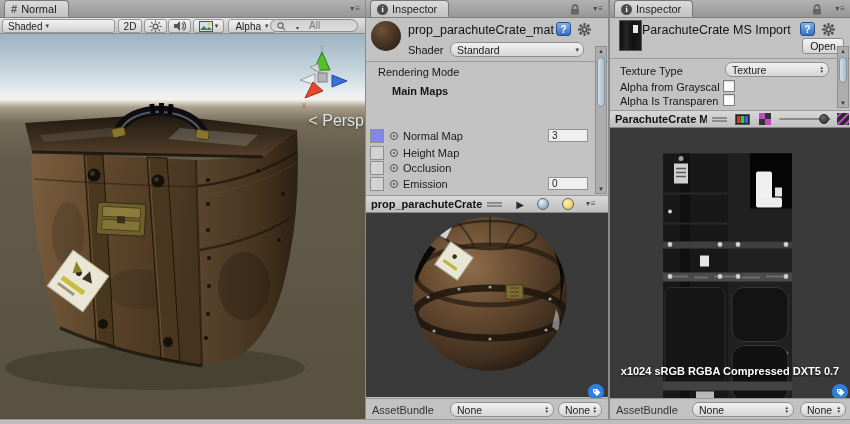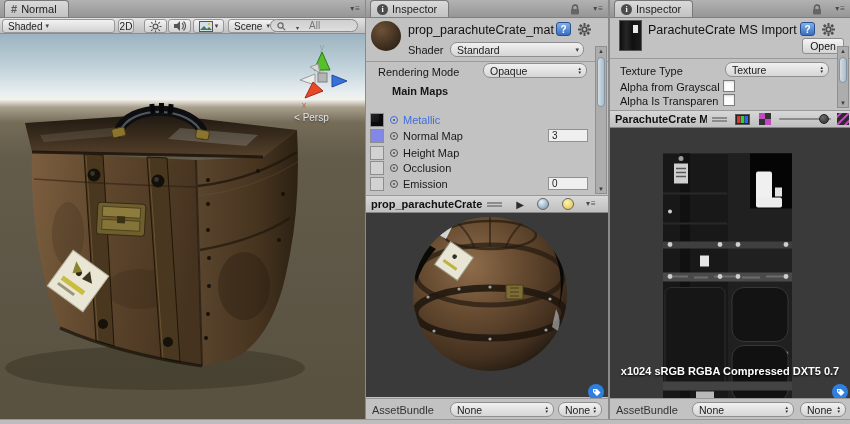--- a/index.html
+++ b/index.html
@@ -19,21 +19,21 @@
   .lock-ic{position:absolute;top:4px}
   
   #scene-toolbar{position:absolute;top:18px;left:0;right:0;height:16px;background:linear-gradient(#e3e3e3,#bebebe);border-bottom:1px solid #8d8d8d}
   .tbtn{position:absolute;top:1px;height:14px;background:linear-gradient(#f2f2f2,#d2d2d2);border:1px solid #979797;border-radius:3px;display:flex;align-items:center;justify-content:center;font-size:10px;color:#222;gap:3px}
   .dd-arrow{font-size:7px;color:#444}
   .searchpill{position:absolute;top:1px;height:13px;border:1px solid #8a8a8a;border-radius:7px;background:linear-gradient(#cfcfcf,#dedede);display:flex;align-items:flex-end;padding:0 6px;gap:10px;color:#777;font-size:10px}
   
   #viewport{position:absolute;top:34px;left:0;right:0;bottom:0;
     background:linear-gradient(#9db3c1 0%,#c2d3db 9%,#e7edf0 15%,#f3f2ee 17%,#a99f8d 19%,#756c58 23%,#635c4a 32%,#5e5747 62%,#58513f 100%)}
   #viewport svg{position:absolute}
-  #persp{position:absolute;left:294px;top:78px;width:70px;text-align:left;color:#e3e3e3;font-size:10px;text-shadow:0 1px 2px rgba(40,40,40,.8)}
+  #persp{position:absolute;left:294px;top:78px;width:70px;text-align:right;color:#e3e3e3;font-size:16px;text-shadow:0 1px 2px rgba(40,40,40,.8)}
   
   .hdr-title{position:absolute;left:42px;top:23px;font-size:12.5px;color:#111;white-space:nowrap}
   .help-ic{position:absolute;width:15px;height:14px;border-radius:3px;background:linear-gradient(#7fb2e8,#3a6fc0);border:1px solid #2a4f8e;color:#fff;font-size:10px;font-weight:bold;display:flex;align-items:center;justify-content:center}
   .gear-ic{position:absolute}
   .row-label{position:absolute;white-space:nowrap;color:#161616}
   .dropdown{position:absolute;height:15px;background:linear-gradient(#f0f0f0,#d6d6d6);border:1px solid #8f8f8f;border-radius:7px;display:flex;align-items:center;padding:0 4px 0 6px;font-size:10.5px;color:#1a1a1a}
   .dropdown .grow{flex:1 1 auto;overflow:hidden;white-space:nowrap}
   .updn{display:flex;flex-direction:column;align-items:center;font-size:4.5px;line-height:4px;color:#333}
   .sep{position:absolute;left:0;right:0;height:1px;background:#9a9a9a}
   .bold{font-weight:bold}
@@ -67,21 +67,21 @@
       <span class="hash-ic">#</span>
       <span>Normal</span>
     </div>
     <span class="pane-menu" style="right:4px">▾≡</span>
   </div>
   <div id="scene-toolbar">
     <div class="tbtn" style="left:2px;width:113px;justify-content:flex-start;padding:0 5px">
       <span>Shaded</span>
       <span class="dd-arrow">▾</span>
     </div>
-    <div class="tbtn" style="left:118px;width:16px">
+    <div class="tbtn" style="left:118px;width:24px">
       <span>2D</span>
     </div>
     <div class="tbtn" style="left:144px;width:23px">
       <svg width="13" height="13" viewBox="0 0 13 13">
           <circle cx="6.5" cy="6.5" r="2.4" fill="none" stroke="#555" stroke-width="1.2"></circle>
           <g stroke="#555" stroke-width="1.1">
             <line x1="6.5" y1="0.5" x2="6.5" y2="2.5"></line>
             <line x1="6.5" y1="10.5" x2="6.5" y2="12.5"></line>
             <line x1="0.5" y1="6.5" x2="2.5" y2="6.5"></line>
             <line x1="10.5" y1="6.5" x2="12.5" y2="6.5"></line>
@@ -100,21 +100,21 @@
     </div>
     <div class="tbtn" style="left:193px;width:31px;gap:2px">
       <svg width="14" height="11" viewBox="0 0 14 11">
           <rect x="0.5" y="0.5" width="13" height="10" fill="#cfe0ea" stroke="#555"></rect>
           <path d="M1,9 l4,-4 3,3 2,-2 3,3 z" fill="#4a7a4a"></path>
           <circle cx="10" cy="3" r="1.3" fill="#e8c23a"></circle>
         </svg>
       <span class="dd-arrow">▾</span>
     </div>
     <div class="tbtn" style="left:228px;width:48px;gap:4px">
-      <span>Scene</span>
+      <span>Alpha</span>
       <span class="dd-arrow">▾</span>
     </div>
     <div class="searchpill" style="left:270px;width:88px">
       <svg width="9" height="9" viewBox="0 0 9 9">
           <circle cx="3.5" cy="3.5" r="2.6" fill="none" stroke="#666" stroke-width="1.2"></circle>
           <line x1="5.6" y1="5.6" x2="8.2" y2="8.2" stroke="#666" stroke-width="1.2"></line>
         </svg>
       <span class="dd-arrow" style="font-size:6px">▾</span>
       <span>All</span>
     </div>
@@ -252,34 +252,22 @@
       <circle cx="6.5" cy="6.5" r="1.4" fill="#c2c2c2"></circle>
     </svg>
   <div class="row-label" style="left:42px;top:44px">Shader</div>
   <div class="dropdown" style="left:84px;top:42px;width:134px">
     <span class="grow">Standard</span>
     <span class="dd-arrow">▾</span>
   </div>
   <div class="sep" style="top:61px"></div>
 
   <div class="row-label" style="left:12px;top:66px">Rendering Mode</div>
-  <div class="dropdown" style="left:117px;top:63px;width:104px">
-    <span class="grow">Opaque</span>
-    <span class="updn">
-        <span>▲</span>
-        <span>▼</span>
-      </span>
-  </div>
   <div class="row-label bold" style="left:26px;top:85px">Main Maps</div>
 
-  <div class="maprow" style="top:112px">
-    <span class="thumb" style="background:linear-gradient(135deg,#23232a,#101014 70%);box-shadow:inset -4px -4px 0 #0a0a0c"></span>
-    <span class="target-ic" style="border-color:#3d6ee0"></span>
-    <span class="maplabel" style="color:#3d6ee0">Metallic</span>
-  </div>
   <div class="maprow" style="top:128px">
     <span class="thumb" style="background:#8387e8"></span>
     <span class="target-ic"></span>
     <span class="maplabel">Normal Map</span>
     <span class="vfield" style="left:182px">3</span>
   </div>
   <div class="maprow" style="top:145px">
     <span class="thumb" style="background:#d2d2d2"></span>
     <span class="target-ic"></span>
     <span class="maplabel">Height Map</span>
@@ -387,21 +375,21 @@
     <svg class="lock-ic" style="right:28px" width="10" height="11" viewBox="0 0 10 11">
         <path d="M2.5,5 V3.5 a2.5,2.5 0 0 1 5,0 V5" stroke="#5a5a5a" fill="none" stroke-width="1.4"></path>
         <rect x="1" y="5" width="8" height="5.5" rx="1" fill="#666"></rect>
       </svg>
     <span class="pane-menu" style="right:4px">▾≡</span>
   </div>
 
   <div style="position:absolute;left:9px;top:20px;width:23px;height:31px;background:linear-gradient(90deg,#0e0e0e,#262626 30%,#101010 60%,#1c1c1c);border:1px solid #555">
     <div style="position:absolute;right:3px;top:4px;width:5px;height:8px;background:#e8e8e8"></div>
   </div>
-  <div class="hdr-title" style="left:38px">ParachuteCrate MS Import</div>
+  <div class="hdr-title" style="left:32px">ParachuteCrate MS Import</div>
   <div class="help-ic" style="left:190px;top:22px">
       <span>?</span>
     </div>
   <svg class="gear-ic" style="left:212px;top:23px" width="13" height="13" viewBox="0 0 13 13">
       <g fill="#4f4f4f">
         <circle cx="6.5" cy="6.5" r="3.2"></circle>
         <rect x="5.5" y="0" width="2" height="3"></rect>
         <rect x="5.5" y="10" width="2" height="3"></rect>
         <rect x="0" y="5.5" width="3" height="2"></rect>
         <rect x="10" y="5.5" width="3" height="2"></rect>

